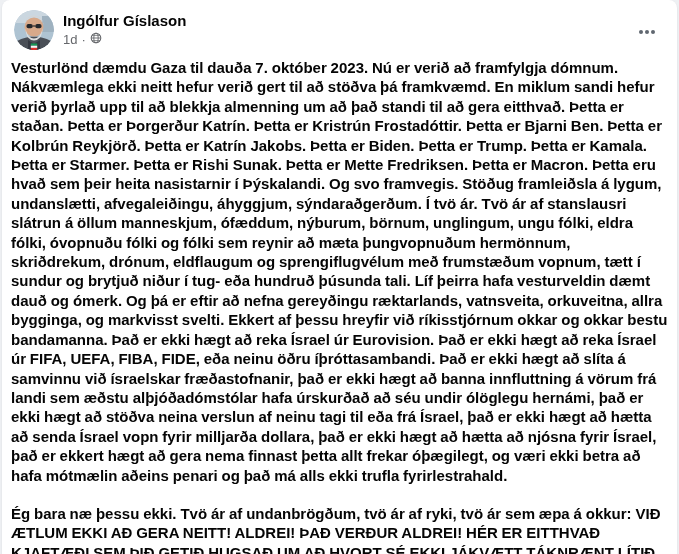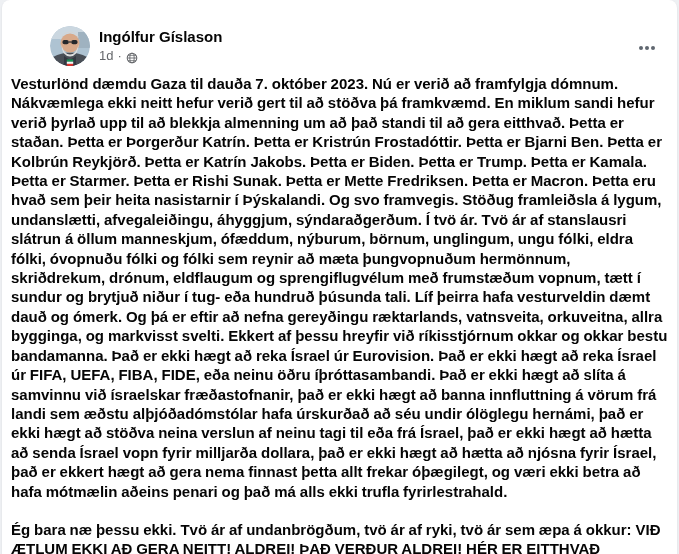--- a/index.html
+++ b/index.html
@@ -14,22 +14,21 @@
     min-height: 554px;
     margin: 0 auto;
     background: #ffffff;
     border-radius: 8px;
     box-shadow: 0 1px 2px rgba(0,0,0,.1);
   }
   
   .post-header {
     display: flex;
     align-items: flex-start;
-    padding: 26px 14px 6px 12px;
-    margin-left: 36px;
+    padding: 10px 14px 6px 12px;
   }
   .avatar {
     width: 40px; height: 40px;
     border-radius: 50%;
     overflow: hidden;
     flex: 0 0 40px;
     cursor: pointer;
   }
   .avatar svg { display: block; }
   .header-text {
@@ -39,21 +38,21 @@
   }
   .author-name {
     font-size: 15px;
     font-weight: bold;
     color: #050505;
     line-height: 20px;
     cursor: pointer;
   }
   .meta-row {
     display: flex;
-    align-items: flex-end;
+    align-items: flex-start;
     gap: 4px;
     font-size: 13px;
     color: #65676b;
     line-height: 17px;
   }
   .meta-row .globe { display: inline-flex; margin-top: 1px; }
   .more-options-button {
     border: none;
     background: transparent;
     width: 32px; height: 32px;

